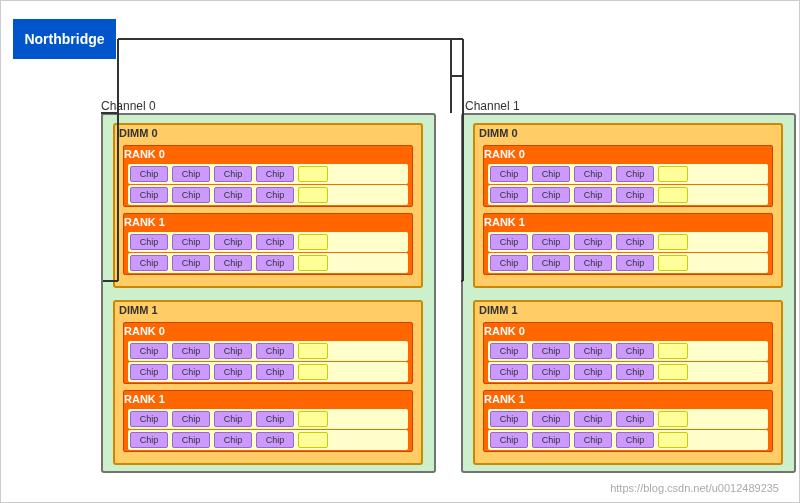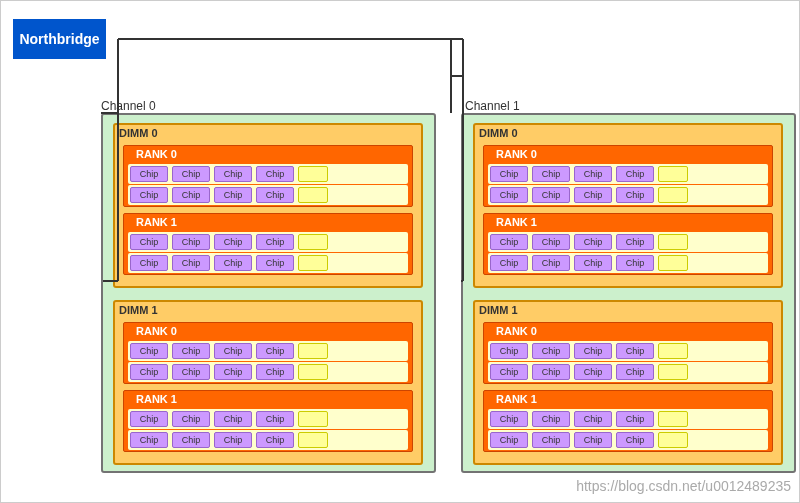--- a/index.html
+++ b/index.html
@@ -18,21 +18,21 @@
       background: #fff;
       border: 1px solid #ccc;
       position: relative;
     }
 
     
     .northbridge {
       position: absolute;
       top: 18px;
       left: 12px;
-      width: 93px;
+      width: 103px;
       height: 40px;
       background: #0055cc;
       color: #fff;
       font-size: 14px;
       font-weight: bold;
       display: flex;
       align-items: center;
       justify-content: center;
     }
 
@@ -81,21 +81,21 @@
       font-size: 11px;
       font-weight: bold;
       color: #333;
       padding: 2px 4px;
     }
 
     .rank-label {
       font-size: 11px;
       font-weight: bold;
       color: #fff;
-      padding: 2px 12px;
+      padding: 2px 0;
     }
 
     
     .chip {
       background: #cc99ff;
       border: 1px solid #9966cc;
       border-radius: 2px;
       font-size: 9px;
       color: #333;
       width: 38px;
@@ -121,22 +121,22 @@
       left: 0;
       width: 800px;
       height: 503px;
       pointer-events: none;
     }
 
     
     .watermark {
       position: absolute;
       bottom: 8px;
-      right: 8px;
-      font-size: 14px;
+      right: 20px;
+      font-size: 11px;
       color: #aaa;
     }
   </style>
 </head>
 <body>
 
 <div class="main-container">
 
   <div class="northbridge">
     <span>Northbridge</span>

